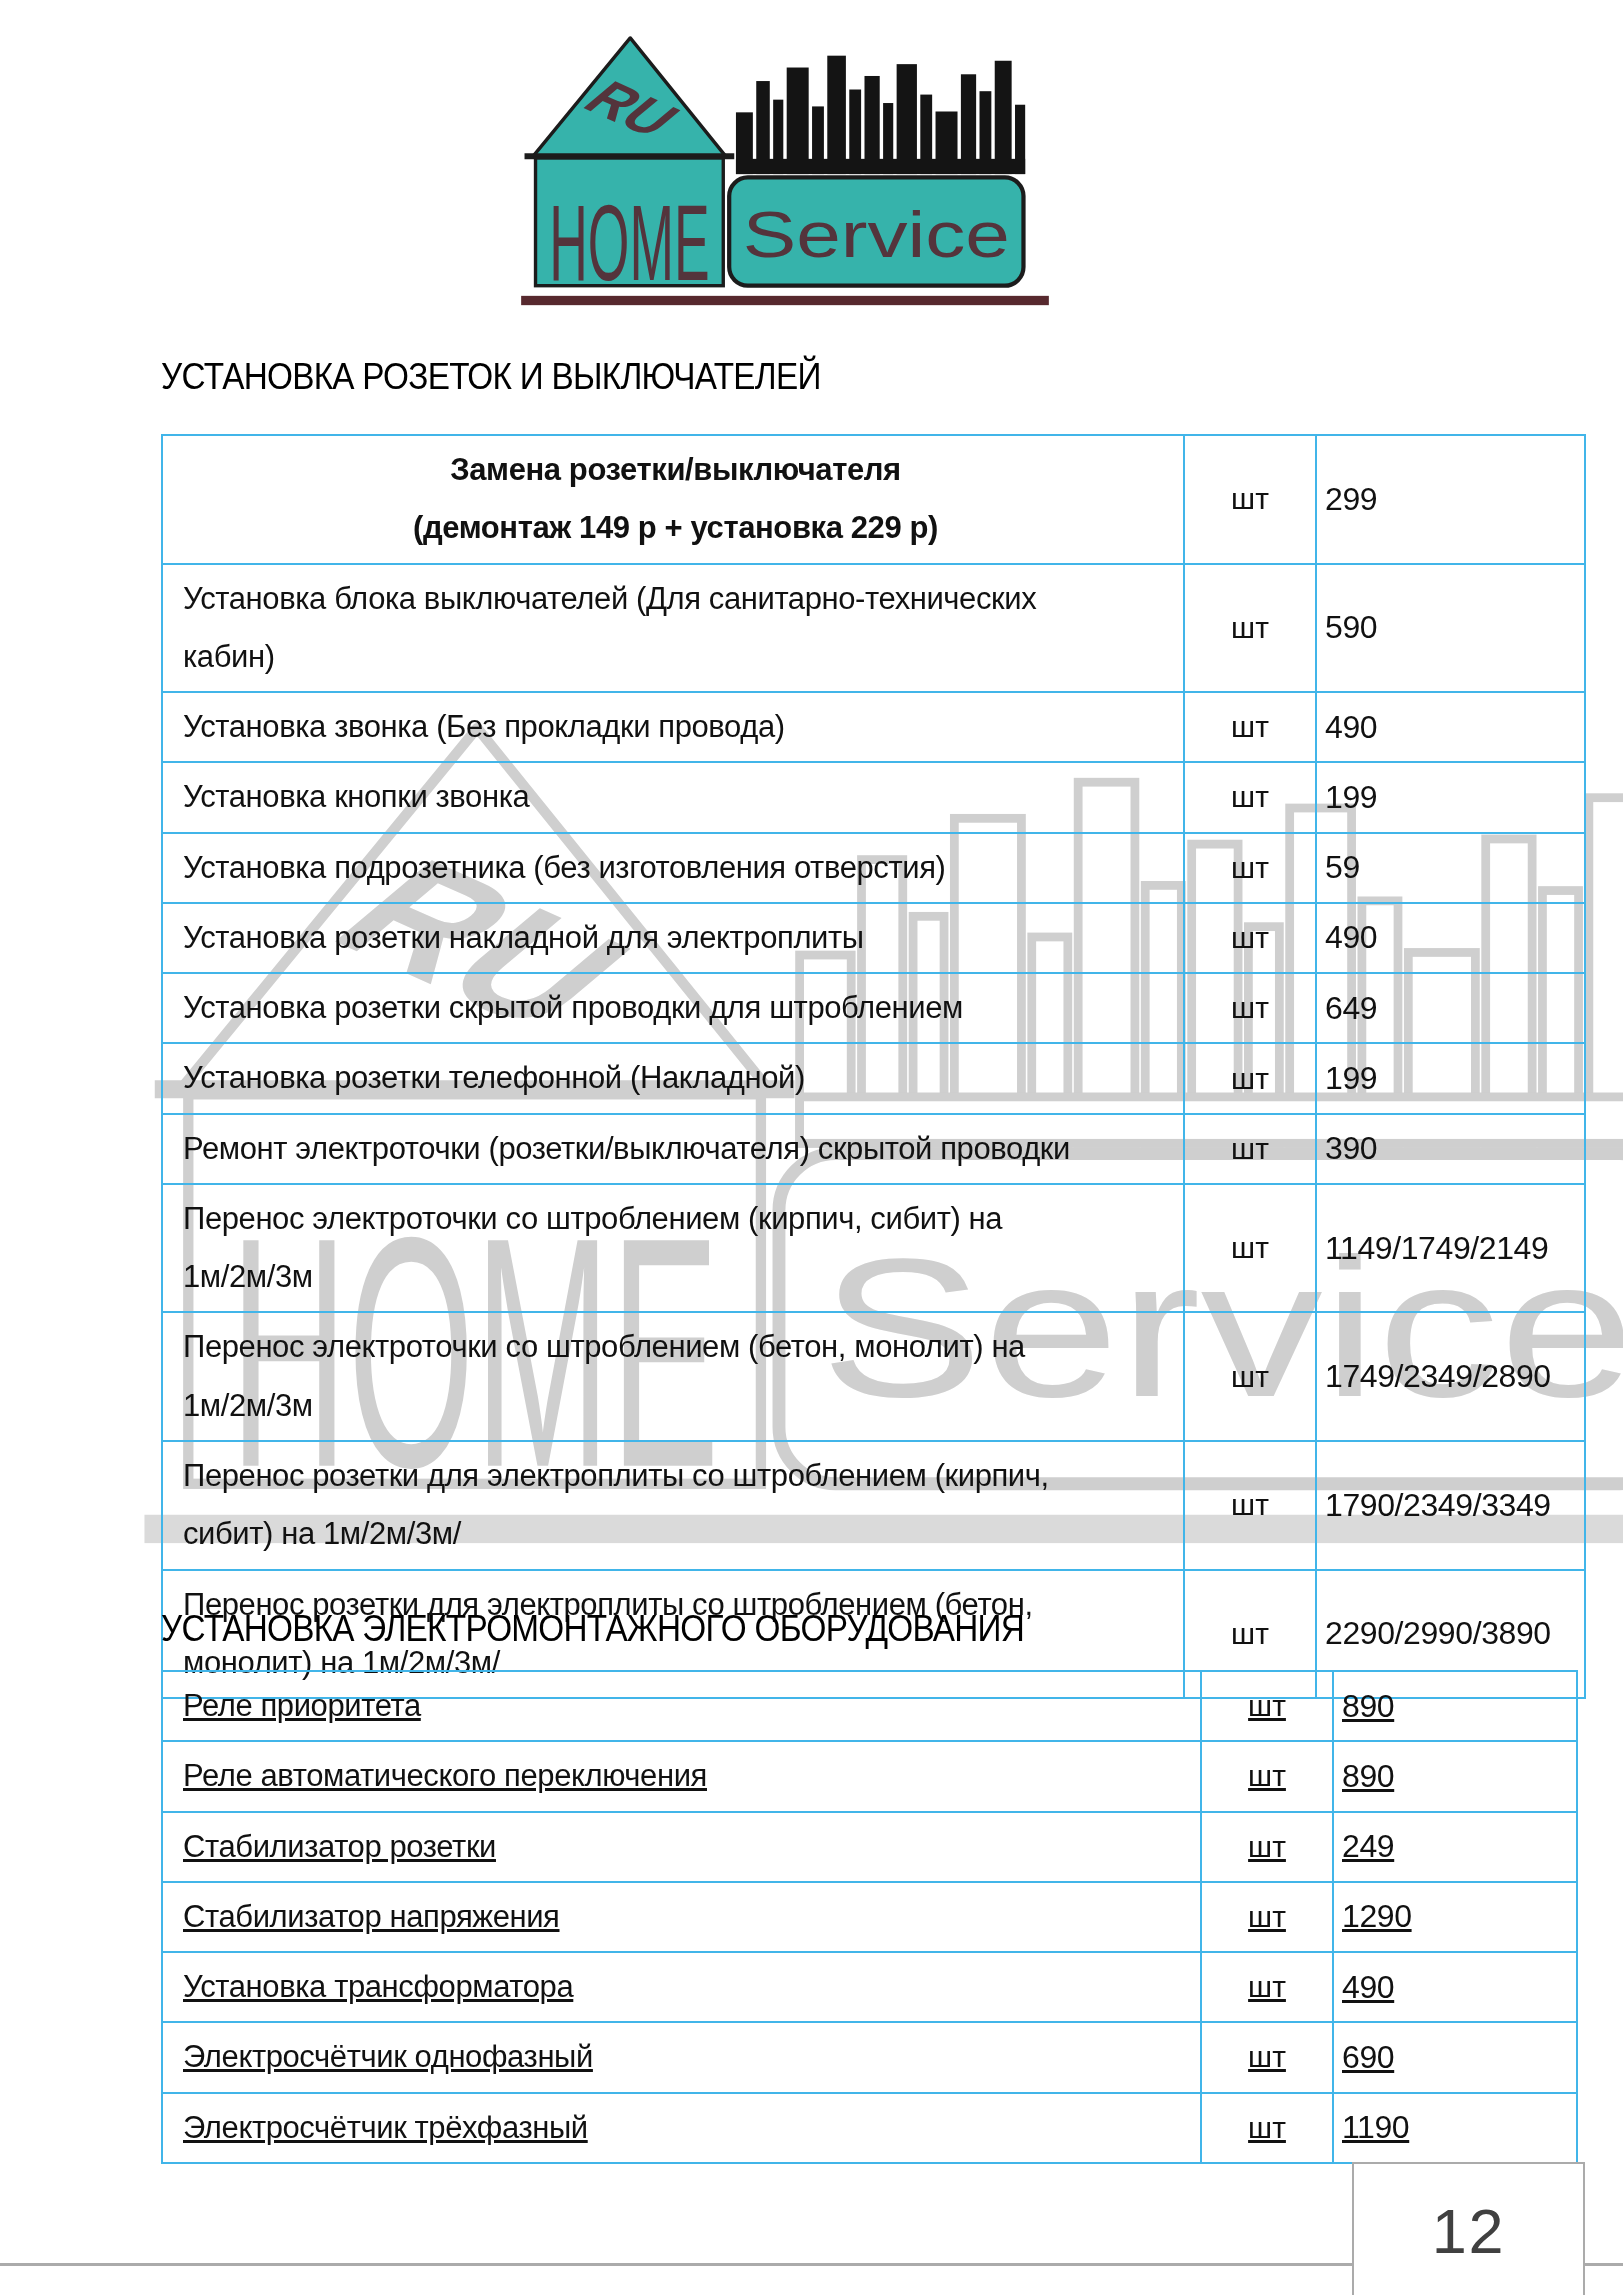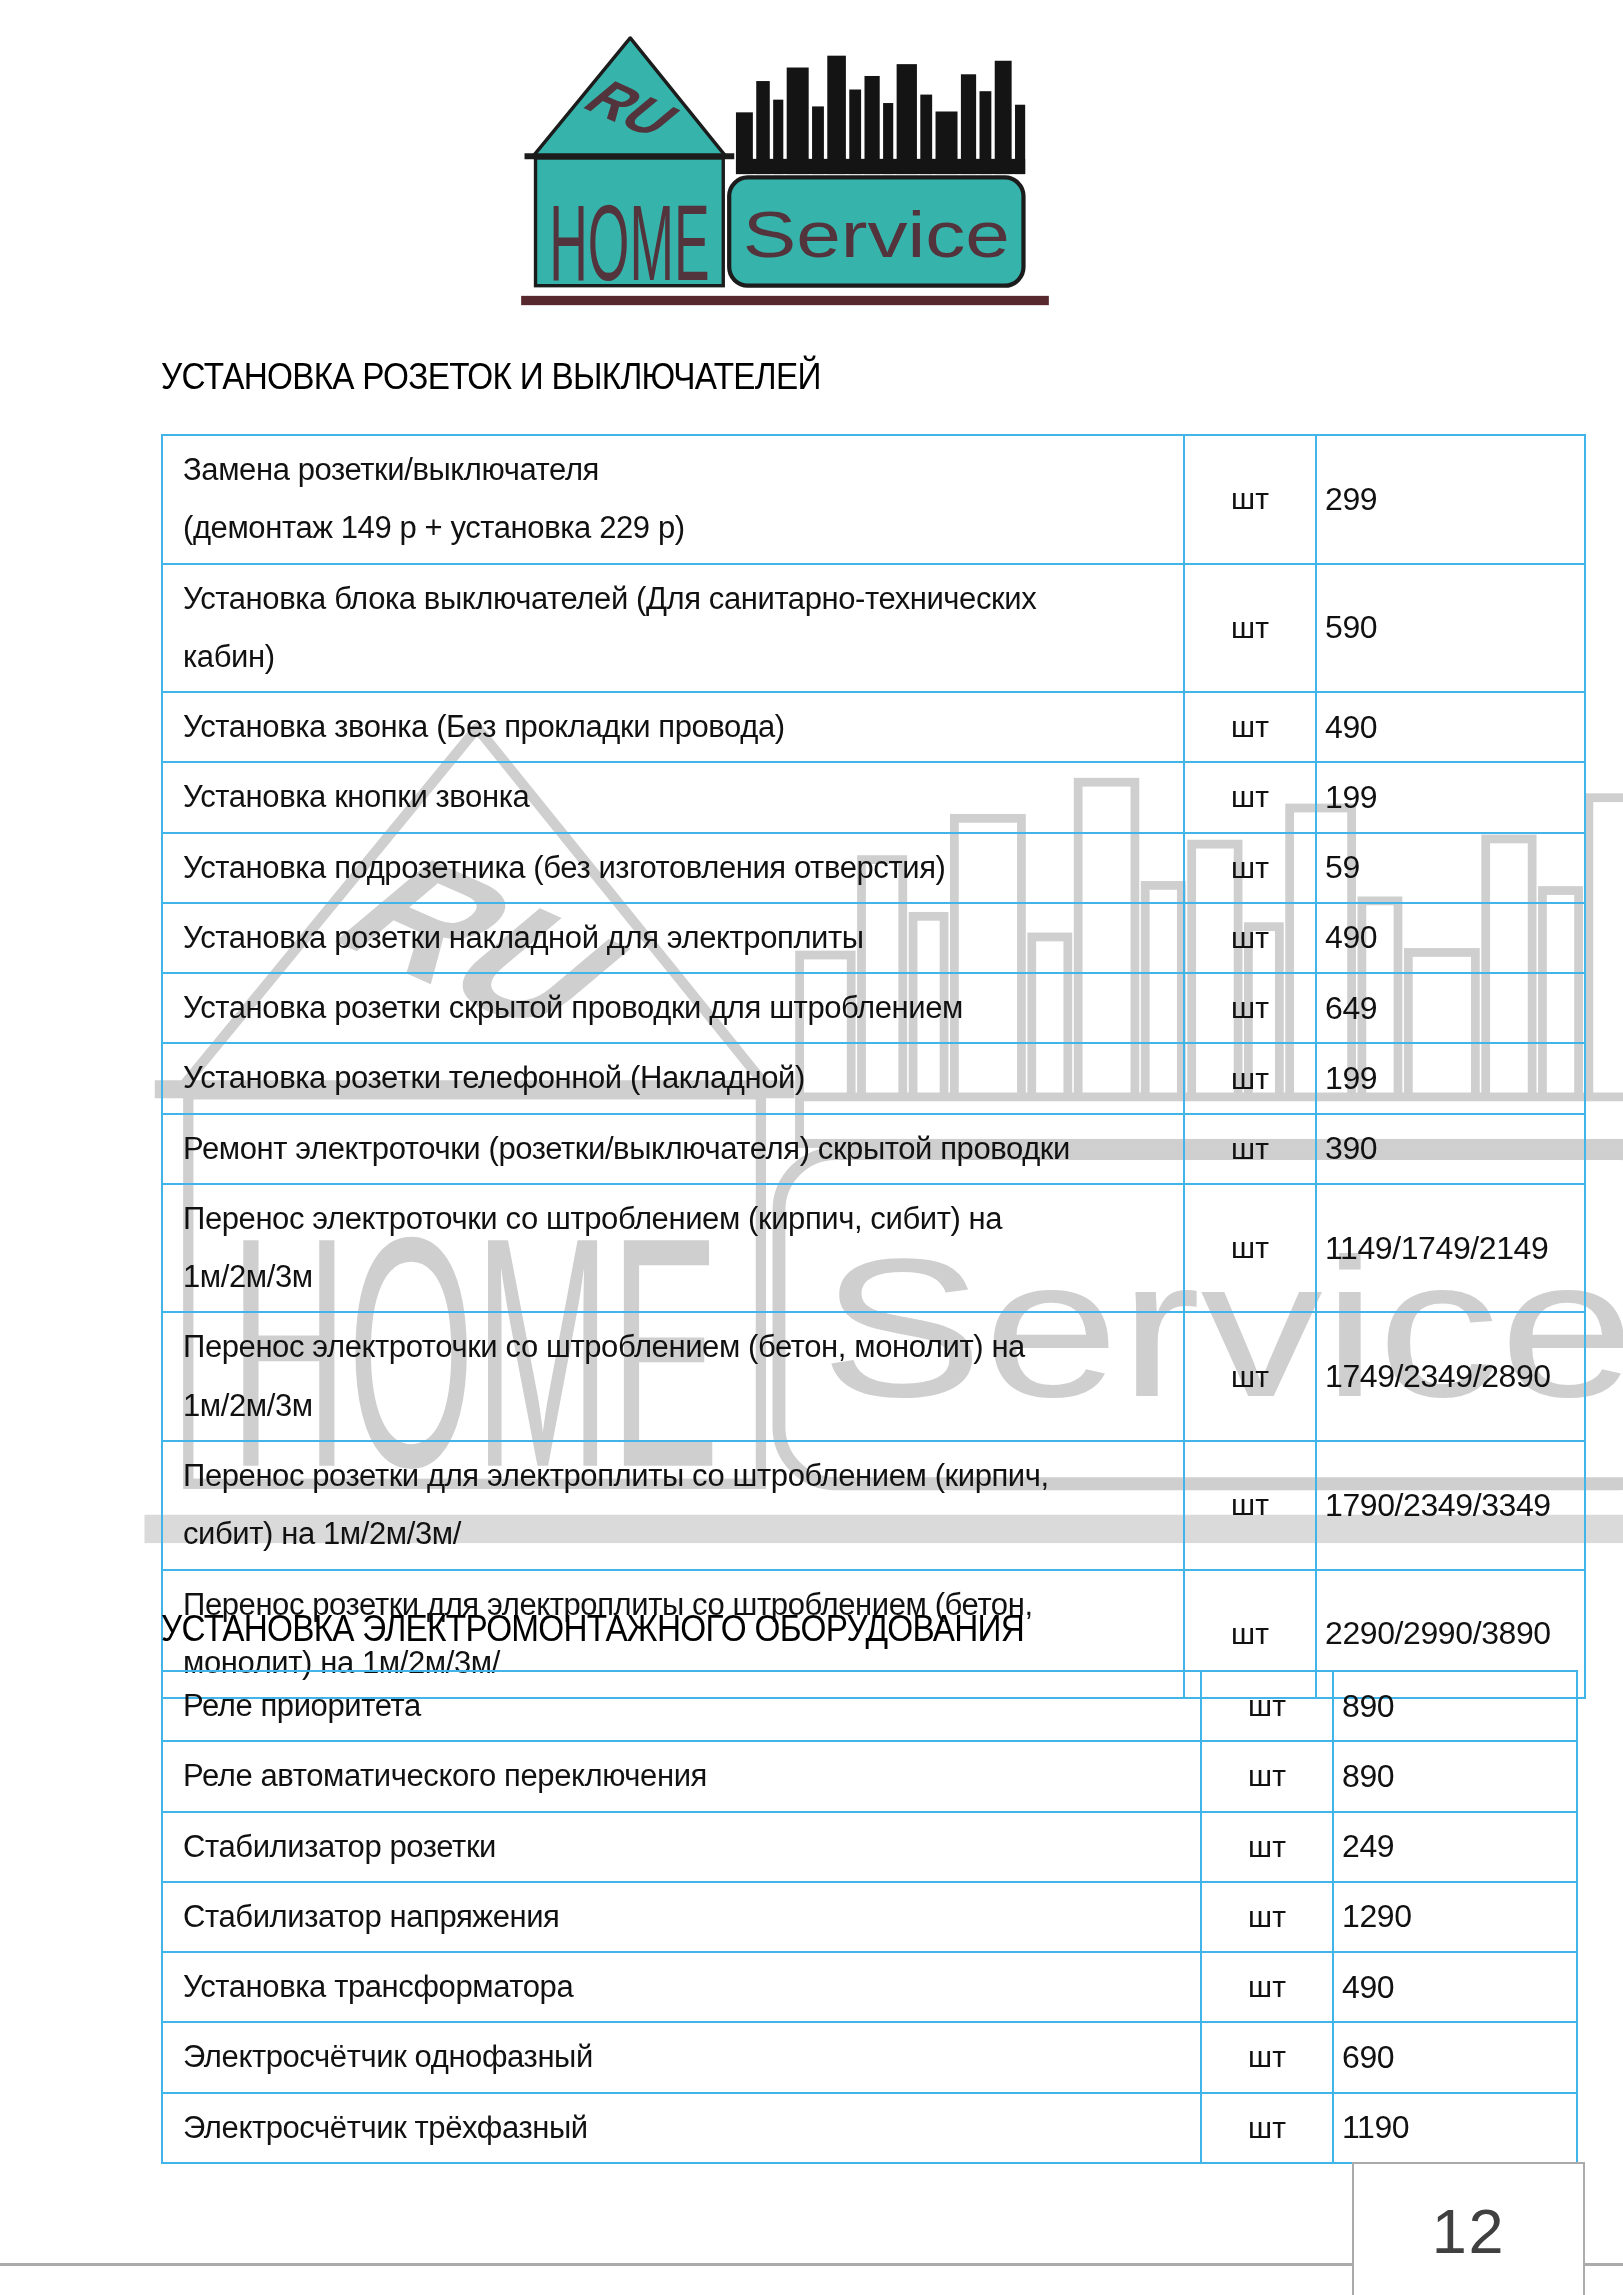--- a/index.html
+++ b/index.html
@@ -39,28 +39,28 @@
   
   table.price { border-collapse:collapse; table-layout:fixed;
                 position:absolute; left:161px; z-index:1; background:transparent; }
   .t1 { top:434px;  width:1423px; }
   .t2 { top:1670px; width:1415px; }
   td { border:2.5px solid #41b5e9; padding:8px; vertical-align:middle; }
   td.cell-name { font-size:31px; line-height:1.88; padding:5px 15px 5px 20px;
                  white-space:pre-line; letter-spacing:-0.4px; }
   td.cell-unit  { font-size:30px; text-align:center; }
   td.cell-price { font-size:32px; text-align:left; letter-spacing:-0.4px; }
-  tr.row-bold td.cell-name { font-weight:400; }
+  tr.row-bold td.cell-name { font-weight:700;text-align:center; }
 
   .t1 tr.h2a { height:113px; }  
   .t1 tr.h2b { height:110px; }
   .t1 tr.h1  { height:57px;  }  
   .t1 tr.h2c { height:118px; }
   .t1 tr.h2d { height:116px; }
-  .t2 tr     { height:57px;  }
+  .t2 tr     { height:57px;text-decoration:underline;  }
 
   
   .footer-line { position:absolute; left:0; top:2263px; width:1624px; height:2.5px;
                  background:#ababab; z-index:1; }
   .page-box { position:absolute; left:1352px; top:2162px; width:229px; height:134px;
               background:#fff; border:2.5px solid #ababab; border-bottom:none;
               display:flex; align-items:center; justify-content:center; z-index:2; }
   .page-number { font-size:63px; color:#404040; letter-spacing:1.7px; }
 </style>
 </head>

